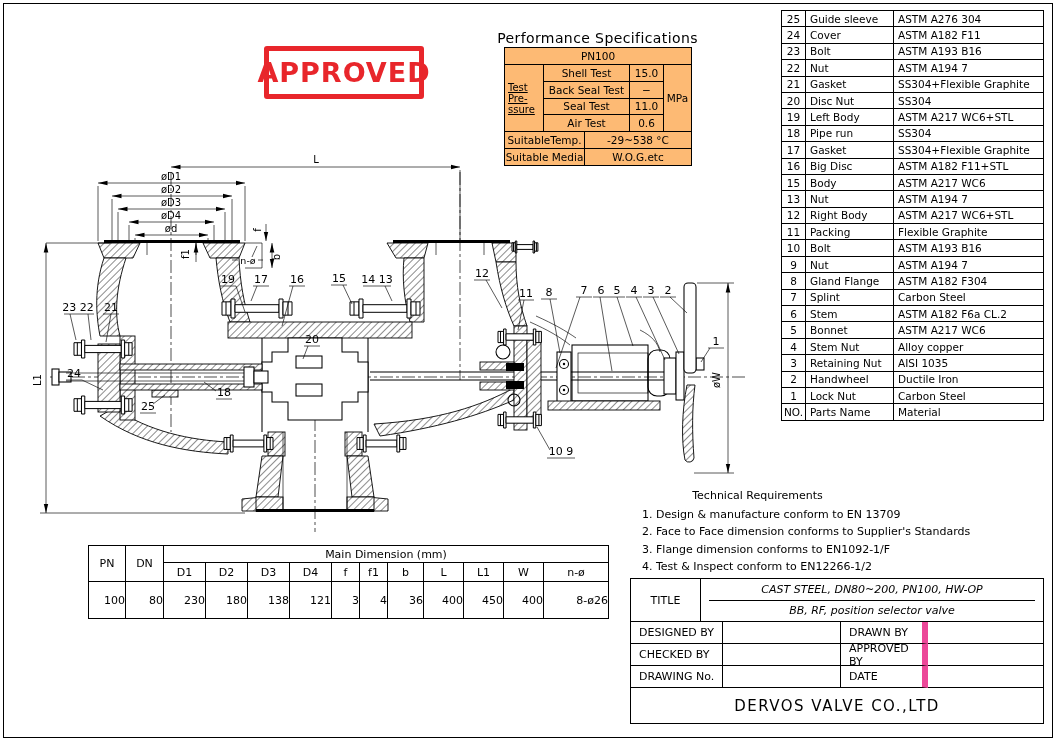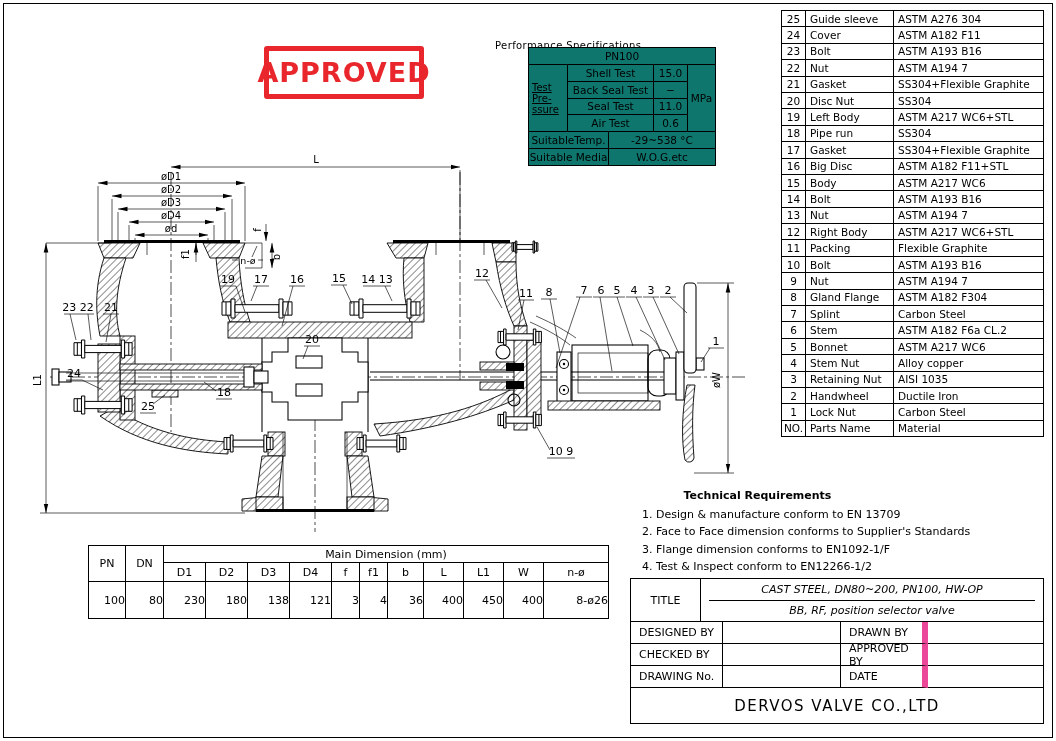--- a/index.html
+++ b/index.html
@@ -4,22 +4,22 @@
 <style>
   html,body{margin:0;padding:0;background:#9a9a9a;}
   .page{position:relative;width:1056px;height:741px;background:#ffffff;overflow:hidden;
         font-family:"DejaVu Sans","Liberation Sans",sans-serif;color:#000;}
   .frame{position:absolute;left:3px;top:3px;right:3px;bottom:3px;border:1.6px solid #000;}
   
   .stamp{position:absolute;left:264px;top:46px;width:150px;height:43px;border:5px solid #e8262b;
          border-radius:3px;display:flex;align-items:center;justify-content:center;
          color:#e8262b;font-weight:bold;font-size:27px;letter-spacing:1px;}
   
-  .perftitle{position:absolute;left:495px;top:40px;width:205px;font-size:10px;letter-spacing:.4px;}
-  .perf{position:absolute;left:504px;top:47px;width:186px;border:1px solid #000;font-size:10.5px;background:#0f766e;margin-left:24px;}
+  .perftitle{position:absolute;left:495px;top:30px;width:205px;text-align:center;font-size:14px;letter-spacing:.4px;}
+  .perf{position:absolute;left:504px;top:47px;width:186px;border:1px solid #000;font-size:10.5px;background:#fdba74;}
   .perf .row1{height:16px;border-bottom:1px solid #000;display:flex;align-items:center;justify-content:center;}
   .perf .mid{display:flex;height:66px;border-bottom:1px solid #000;}
   .col-tp{width:35px;border-right:1px solid #000;display:flex;flex-direction:column;justify-content:center;padding-left:3px;line-height:11px;font-size:10px;text-decoration:underline;}
   .col-names{width:85px;border-right:1px solid #000;display:flex;flex-direction:column;}
   .col-vals{width:33px;border-right:1px solid #000;display:flex;flex-direction:column;}
   .col-names div,.col-vals div{flex:1;display:flex;align-items:center;justify-content:center;border-bottom:1px solid #000;}
   .col-names div:last-child,.col-vals div:last-child{border-bottom:none;}
   .col-unit{flex:1;display:flex;align-items:center;justify-content:center;}
   .perf .brow{display:flex;height:16px;}
   .perf .brow.bb{border-bottom:1px solid #000;}
@@ -27,21 +27,21 @@
   .perf .bv{flex:1;display:flex;align-items:center;justify-content:center;}
   
   .parts{position:absolute;left:781px;top:10px;width:262px;border-collapse:collapse;table-layout:fixed;}
   .parts td{border:1px solid #000;font-size:10.5px;height:15.4px;padding:0 0 0 4px;overflow:hidden;white-space:nowrap;}
   .parts td.no{text-align:center;padding:0;}
   
   .dimtab{position:absolute;left:88px;top:545px;border-collapse:collapse;table-layout:fixed;}
   .dimtab td{border:1px solid #000;font-size:11px;text-align:center;padding:0;overflow:hidden;}
   .dimtab tr.h1 td{height:16px;} .dimtab tr.h2 td{height:18px;} .dimtab tr.dv td{height:36px;text-align:right;}
   
-  .techtitle{position:absolute;left:640px;top:489px;width:235px;text-align:center;font-size:11px;font-weight:bold;}
+  .techtitle{position:absolute;left:640px;top:489px;width:235px;text-align:center;font-size:11px;}
   .techitems{position:absolute;left:642px;top:506px;font-size:11px;line-height:17.4px;white-space:nowrap;}
   
   .tblock{position:absolute;left:630px;top:578px;width:414px;height:146px;border:1.5px solid #000;box-sizing:border-box;font-size:11px;background:#fff;}
   .tblock .abs{position:absolute;box-sizing:border-box;}
   .tb-title-label{left:0;top:0;width:70px;height:43px;border-right:1px solid #000;border-bottom:1px solid #000;display:flex;align-items:center;justify-content:center;}
   .tb-title-right{left:70px;top:0;right:0;height:43px;border-bottom:1px solid #000;font-style:italic;}
   .tb-title-right .t1,.tb-title-right .t2{height:21px;display:flex;align-items:center;justify-content:center;}
   .tb-div{position:absolute;left:8px;right:8px;top:21px;height:1px;background:#000;}
   .tb-row{left:0;right:0;height:22px;display:flex;}
   .tb-row .c{box-sizing:border-box;border-bottom:1px solid #000;display:flex;align-items:center;}
@@ -363,25 +363,20 @@
         </tr>
       <tr>
           <td class="no">16</td>
           <td>Big Disc</td>
           <td>ASTM A182 F11+STL</td>
         </tr>
       <tr>
           <td class="no">15</td>
           <td>Body</td>
           <td>ASTM A217 WC6</td>
-        </tr>
-      <tr>
-          <td class="no">14</td>
-          <td>Bolt</td>
-          <td>ASTM A193 B16</td>
         </tr>
       <tr>
           <td class="no">13</td>
           <td>Nut</td>
           <td>ASTM A194 7</td>
         </tr>
       <tr>
           <td class="no">12</td>
           <td>Right Body</td>
           <td>ASTM A217 WC6+STL</td>

